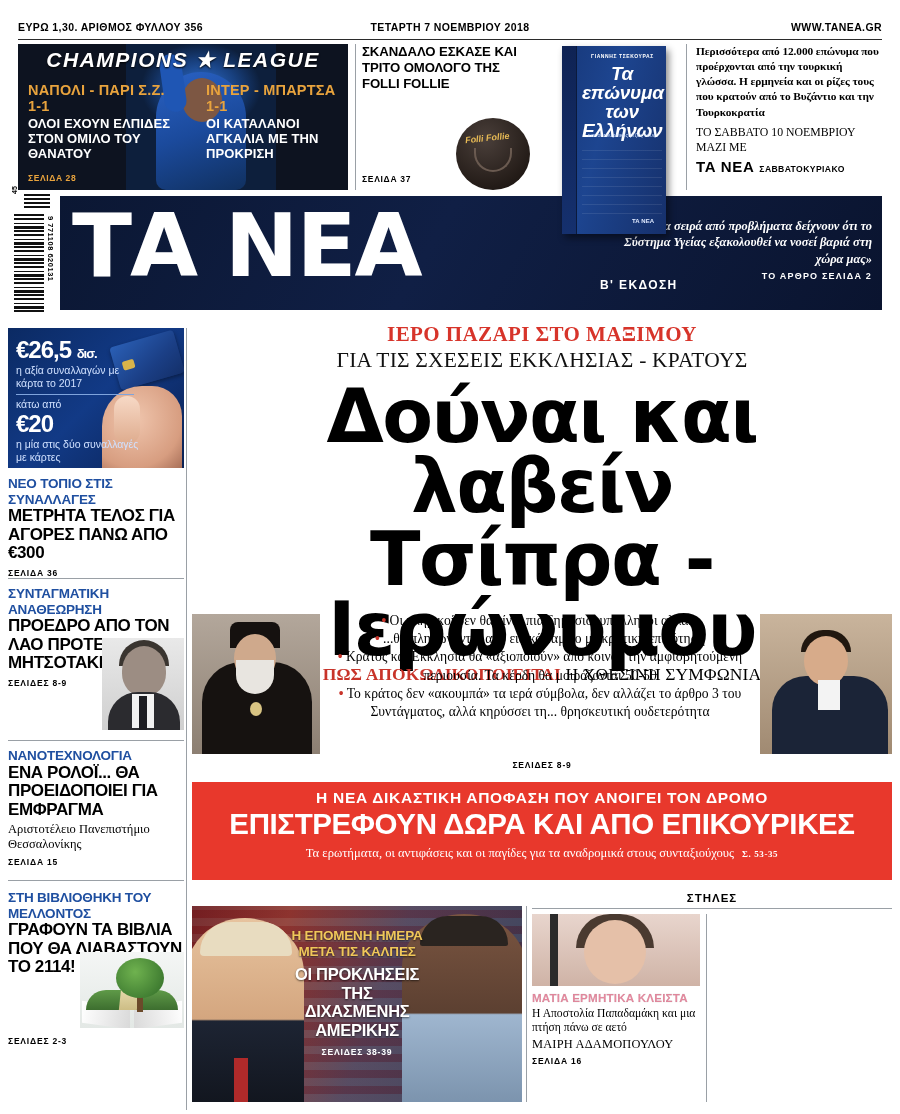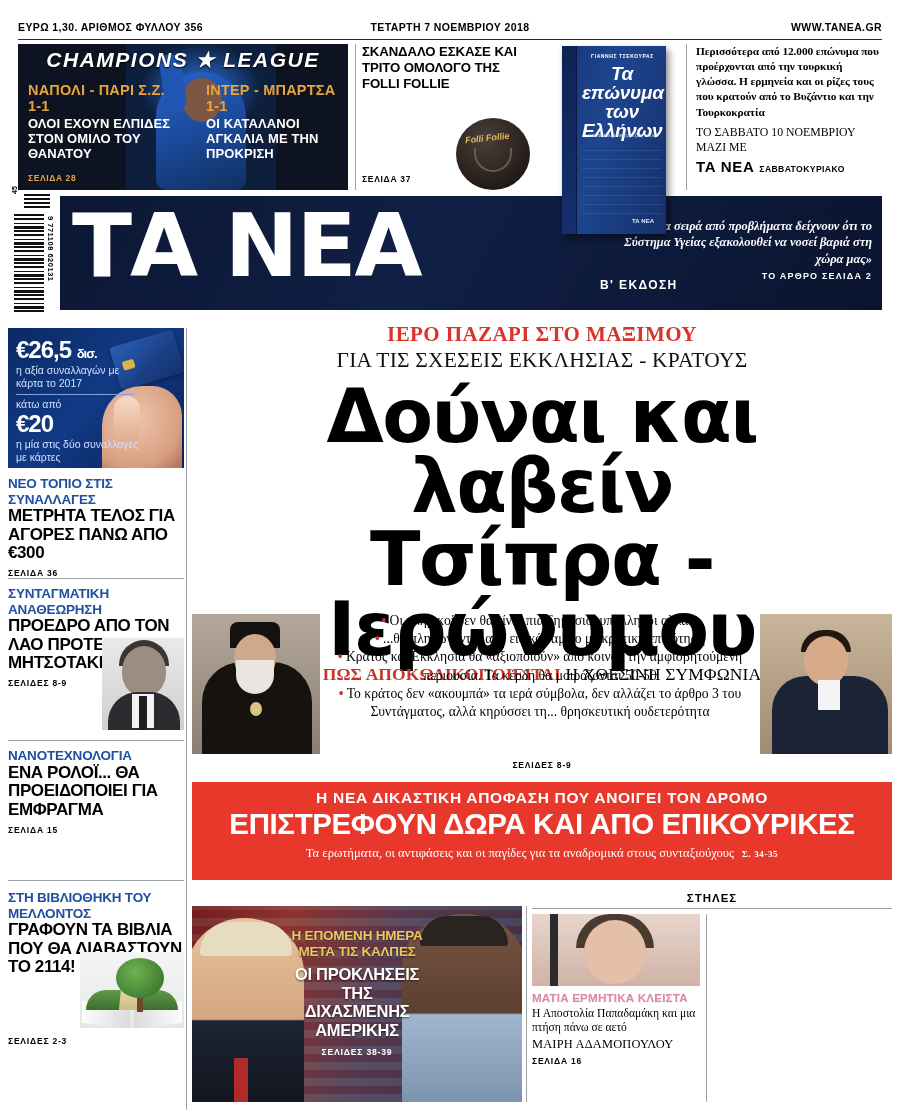--- a/index.html
+++ b/index.html
@@ -476,20 +476,21 @@
         <div class="shirt"></div>
         <div class="tie"></div>
       </div>
     </div>
 
     <div class="hrule" style="left:0; top:412px; width:176px;"></div>
 
     <div style="position:absolute; left:0; top:420px; width:176px;">
       <div class="sb-kicker">ΝΑΝΟΤΕΧΝΟΛΟΓΙΑ</div>
       <div class="sb-head">ΕΝΑ ΡΟΛΟΪ... ΘΑ ΠΡΟΕΙΔΟΠΟΙΕΙ ΓΙΑ ΕΜΦΡΑΓΜΑ</div>
+      <div class="sb-sub">Αριστοτέλειο Πανεπιστήμιο Θεσσαλονίκης</div>
       <div class="sb-page">ΣΕΛΙΔΑ 15</div>
     </div>
 
     <div class="hrule" style="left:0; top:552px; width:176px;"></div>
 
     <div style="position:absolute; left:0; top:562px; width:176px; height:160px;">
       <div class="sb-kicker">ΣΤΗ ΒΙΒΛΙΟΘΗΚΗ ΤΟΥ ΜΕΛΛΟΝΤΟΣ</div>
       <div class="sb-head">ΓΡΑΦΟΥΝ ΤΑ ΒΙΒΛΙΑ ΠΟΥ ΘΑ ΔΙΑΒΑΣΤΟΥΝ ΤΟ 2114!</div>
       <div class="sb-page" style="position:absolute;left:0;bottom:4px;">ΣΕΛΙΔΕΣ 2-3</div>
       <div class="tree-photo">
@@ -536,21 +537,21 @@
       <li class="b3"><span class="bullet">•</span> <span>Κράτος και Εκκλησία θα «αξιοποιούν» από κοινού την αμφισβητούμενη περιουσία. Τα κέρδη θα μοιράζονται 50-50</span></li>
       <li class="b4"><span class="bullet">•</span> <span>Το κράτος δεν «ακουμπά» τα ιερά σύμβολα, δεν αλλάζει το άρθρο 3 του Συντάγματος, αλλά κηρύσσει τη... θρησκευτική ουδετερότητα</span></li>
     </ul>
     <div class="ag-page">ΣΕΛΙΔΕΣ 8-9</div>
   </div>
 
   <div class="redbanner">
     <div class="rb-k">Η ΝΕΑ ΔΙΚΑΣΤΙΚΗ ΑΠΟΦΑΣΗ ΠΟΥ ΑΝΟΙΓΕΙ ΤΟΝ ΔΡΟΜΟ</div>
     <div class="rb-h">ΕΠΙΣΤΡΕΦΟΥΝ ΔΩΡΑ ΚΑΙ ΑΠΟ ΕΠΙΚΟΥΡΙΚΕΣ</div>
     <div class="rb-s">
-      <span>Τα ερωτήματα, οι αντιφάσεις και οι παγίδες για τα αναδρομικά στους συνταξιούχους</span><span class="pg">Σ. 34-35</span>
+      <span>Τα ερωτήματα, οι αντιφάσεις και οι παγίδες για τα αναδρομικά στους συνταξιούχους</span><span class="pg">Σ. 53-35</span>
     </div>
   </div>
 
   <div class="bottom">
 
     <div class="usa">
       <div class="stripes"></div>
       <div class="trump">
         <div class="hair"></div>
         <div class="tie"></div>

